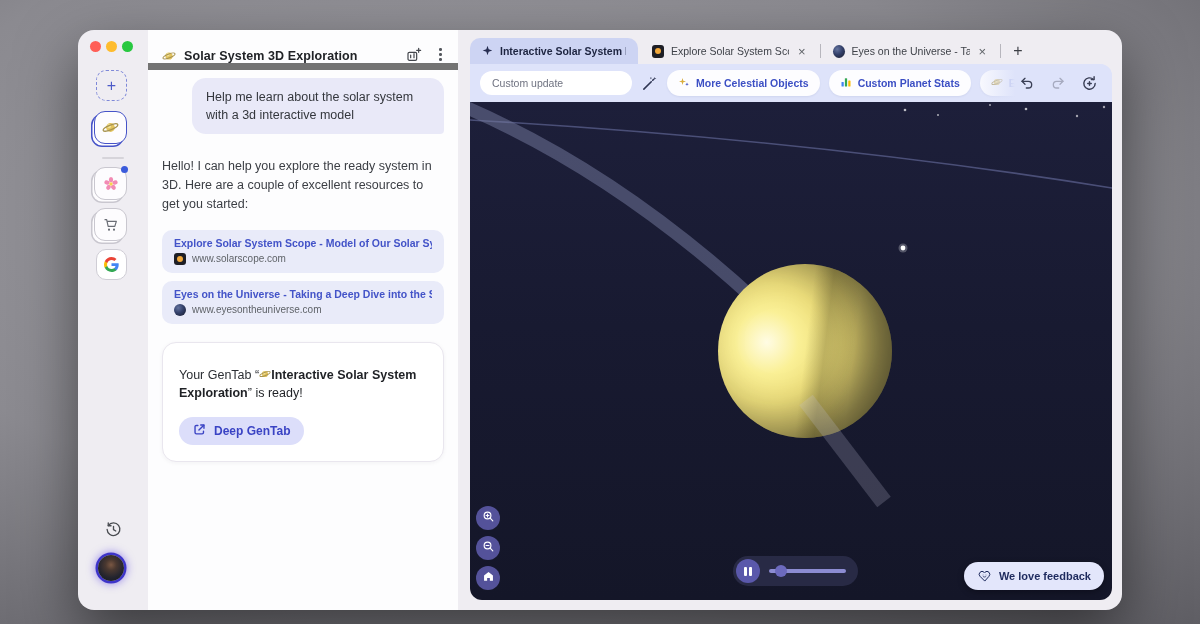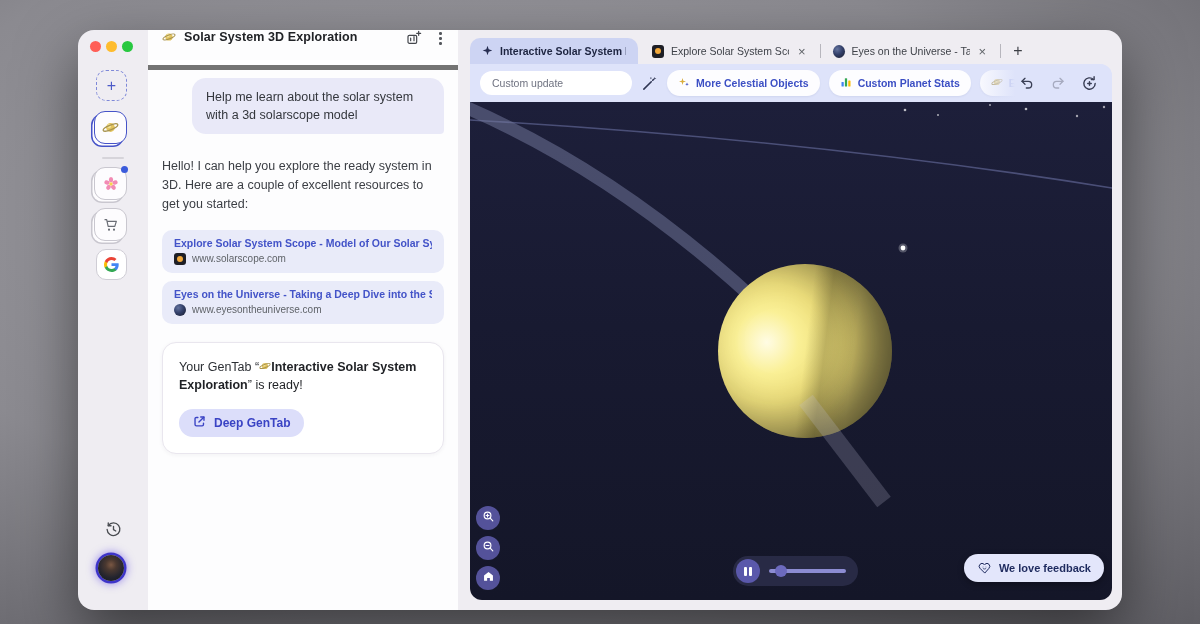--- a/index.html
+++ b/index.html
@@ -27,40 +27,40 @@
   .btn-flower { top:137px; }
   .btn-flower .dot { position:absolute; top:-2px; right:-2px; width:7px; height:7px; border-radius:50%; background:#3b5bdb; }
   .btn-cart { top:178px; }
   .btn-google { left:18px; top:219px; width:31px; height:31px; border:1.4px solid #cfcdd5; border-radius:10px; background:#fff; }
   .btn-history { left:25px; top:491px; width:20px; height:20px; }
   .avatar { position:absolute; left:20px; top:525px; width:26px; height:26px; border-radius:50%;
     background: radial-gradient(circle at 50% 38%, #7a5743 0%, #4a3830 26%, #23242e 62%, #15161e 100%);
     box-shadow: 0 0 0 2.5px #3d34c9, 0 0 8px 3px rgba(90,64,226,.55); cursor:pointer; }
   
   .chat { width:310px; flex:0 0 310px; background:#fdfdfe; display:flex; flex-direction:column; }
-  .chat-header { height:40px; flex:0 0 40px; display:flex; align-items:flex-start; gap:8px; padding:0 14px; border-bottom:5px solid #737373; }
+  .chat-header { height:40px; flex:0 0 40px; display:flex; align-items:flex-end; gap:8px; padding:0 14px; border-bottom:7px solid #737373; }
   .chat-title { font-size:12.5px; font-weight:700; color:#212327; letter-spacing:.1px; }
   .chat-header-icons { margin-left:auto; display:flex; align-items:center; gap:15px; }
   .icon-btn { cursor:pointer; display:flex; align-items:center; justify-content:center; }
   .kebab { display:flex; flex-direction:column; gap:2.5px; padding:2px; }
   .kebab i { width:2.6px; height:2.6px; border-radius:50%; background:#55585e; }
   .messages { flex:1; padding:8px 14px 0; overflow:hidden; font-size:12.5px; color:#3b3e44; }
   .bubble { margin-left:auto; max-width:252px; background:#e9e9f8; border-radius:14px 14px 4px 14px; padding:10px 14px; line-height:1.45; color:#34373d; }
   .assistant-text { margin-top:23px; line-height:1.5; width:282px; }
   .res-card { margin-top:16px; background:#e9ebf9; border-radius:10px; padding:7px 12px 8px; cursor:pointer; }
   .res-card + .res-card { margin-top:8px; }
   .res-title { font-size:10.5px; font-weight:700; color:#4353c8; white-space:nowrap; overflow:hidden; }
   .res-url { margin-top:4px; display:flex; align-items:center; gap:6px; font-size:10px; color:#5f6368; }
   .fav-sun { width:12px; height:12px; border-radius:3px; background:#1e1f26; position:relative; flex:0 0 12px; }
   .fav-sun i { position:absolute; left:3px; top:3px; width:6px; height:6px; border-radius:50%; background:#f2a93c; }
   .fav-globe { width:12px; height:12px; border-radius:50%; flex:0 0 12px; background: radial-gradient(circle at 35% 32%, #64749f 0%, #33406a 45%, #171a28 100%); }
   .pill-open-all { margin-top:10px; height:26px; border-radius:13px; background:#d9ddf8; color:#3346c2;
     display:flex; align-items:center; justify-content:center; gap:7px; font-size:11.5px; font-weight:700; cursor:pointer; }
   .gentab-card { margin-top:18px; background:#ffffff; border:1px solid #e9e6ee; border-radius:14px; padding:15px 16px 16px; box-shadow:0 1px 4px rgba(40,40,60,.05); }
-  .gentab-text { font-size:12.5px; line-height:1.45; color:#2c2f34; }
+  .gentab-text { font-size:12.5px; line-height:1.45; color:#2c2f34;margin-top:8px; }
   .gentab-text b { color:#1f2125; }
   .btn-open-gentab { margin-top:15px; height:28px; border-radius:14px; background:#dcdefa; color:#3a43c4;
     display:inline-flex; align-items:center; gap:8px; padding:0 14px; font-size:12px; font-weight:700; cursor:pointer; }
   .followup { margin:0 14px 27px; }
   .followup textarea { width:100%; height:94px; border:1px solid #cbc9d2; border-radius:16px; padding:12px 14px;
     font-family:"Liberation Sans", sans-serif; font-size:12.5px; color:#333; resize:none; outline:none; background:#fdfdfe; }
   .followup textarea::placeholder { color:#8a8d93; }
   
   .content { flex:1; display:flex; flex-direction:column; padding:8px 10px 10px 12px; }
   .tabstrip { height:26px; flex:0 0 26px; display:flex; align-items:center; }
@@ -95,21 +95,21 @@
     background: linear-gradient(97deg, transparent 50%, rgba(55,50,18,.25) 60%, transparent 75%); }
   .ctl { position:absolute; width:24px; height:24px; border-radius:50%; background:#54529a;
     display:flex; align-items:center; justify-content:center; cursor:pointer; z-index:6; }
   .ctl-zoom-in { left:6px; top:404px; } .ctl-zoom-out { left:6px; top:434px; } .ctl-home { left:6px; top:464px; }
   .playbar { position:absolute; left:263px; top:454px; width:125px; height:30px; border-radius:16px; z-index:6;
     background:rgba(48,50,80,.72); display:flex; align-items:center; gap:9px; padding:0 12px 0 3px; }
   .pause-btn { width:24px; height:24px; border-radius:50%; background:#5a58ab; display:flex; align-items:center; justify-content:center; gap:2.5px; cursor:pointer; flex:0 0 24px; }
   .pause-btn i { width:2.6px; height:9px; background:#fff; border-radius:1px; }
   .slider { position:relative; flex:1; height:4px; border-radius:2px; background:#8c8cd2; cursor:pointer; }
   .slider-thumb { position:absolute; left:16%; top:50%; transform:translate(-50%,-50%); width:12px; height:12px; border-radius:50%; background:#6c6abd; cursor:grab; }
-  .feedback { position:absolute; right:8px; bottom:18px; height:28px; border-radius:14px; background:#e3e6fb; z-index:6;
+  .feedback { position:absolute; right:8px; bottom:10px; height:28px; border-radius:14px; background:#e3e6fb; z-index:6;
     display:flex; align-items:center; gap:7px; padding:0 13px; color:#1e2a5e; font-size:11px; font-weight:700; cursor:pointer;
     box-shadow:0 2px 6px rgba(0,0,10,.35); }
 </style>
 </head>
 <body>
 
 <div class="desktop">
   <div class="window">
 
     <aside class="rail">
@@ -197,21 +197,21 @@
           </span>
           <span class="kebab">
               <i></i>
               <i></i>
               <i></i>
             </span>
         </span>
       </header>
 
       <div class="messages">
-        <div class="bubble">Help me learn about the solar system with a 3d solarscope model</div>
+        <div class="bubble">Help me learn about the solar system with a 3d interactive model</div>
         <p class="assistant-text">Hello! I can help you explore the ready system in 3D. Here are a couple of excellent resources to get you started:</p>
 
         <div class="res-card">
           <div class="res-title">Explore Solar System Scope - Model of Our Solar Syste...</div>
           <div class="res-url">
             <span class="fav-sun">
                 <i></i>
               </span>
             <span>www.solarscope.com</span>
           </div>

